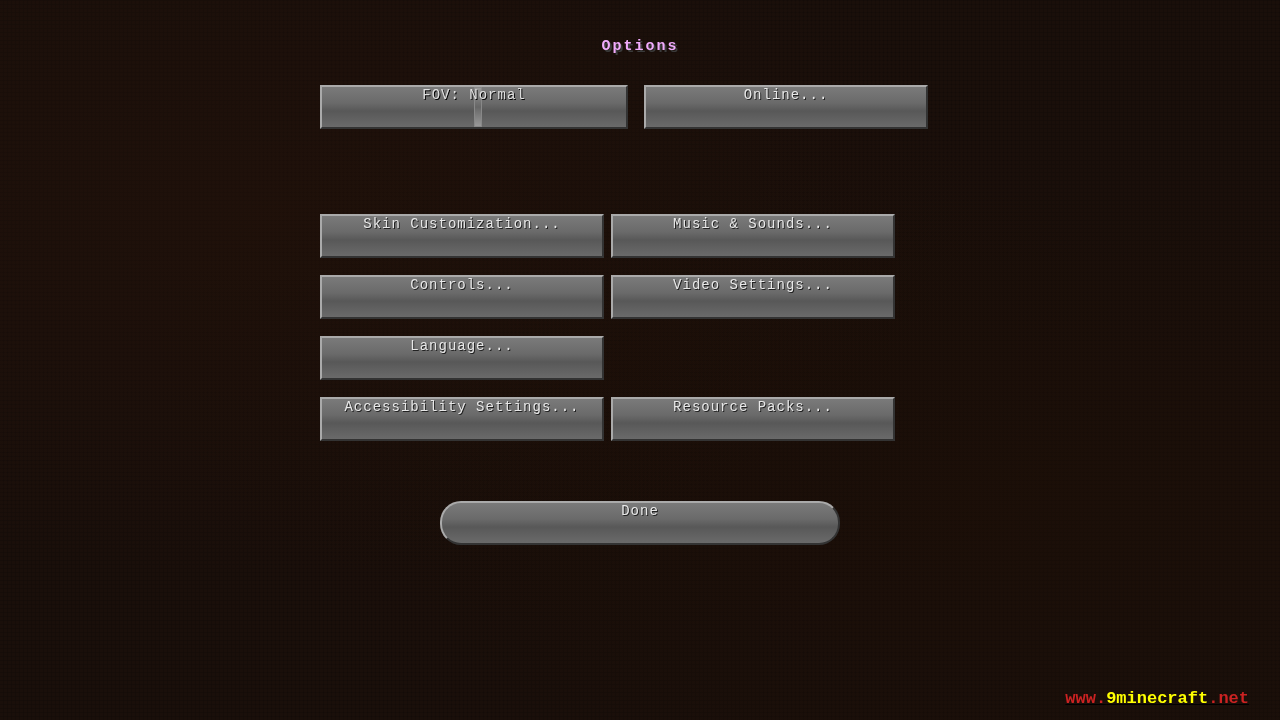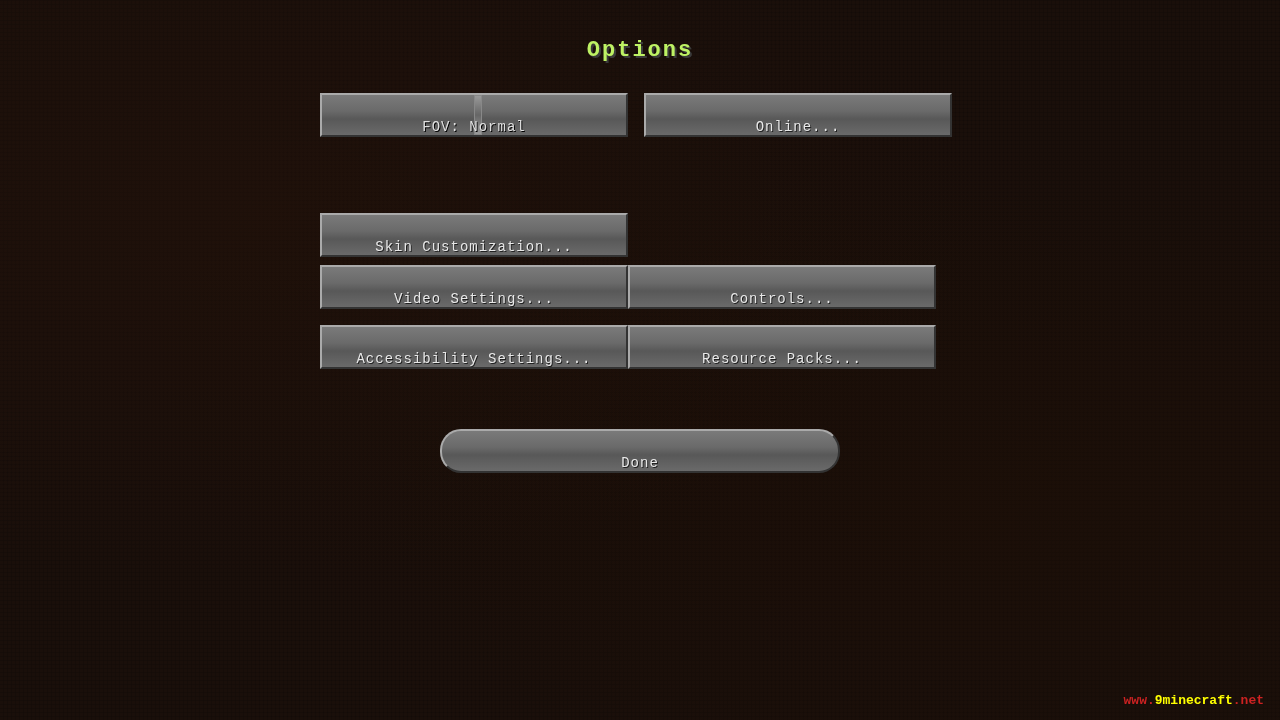--- a/index.html
+++ b/index.html
@@ -41,22 +41,22 @@
       position: absolute;
       top: 0; left: 0; right: 0; bottom: 0;
       background: 
         radial-gradient(ellipse at 20% 30%, rgba(40,20,10,0.4) 0%, transparent 50%),
         radial-gradient(ellipse at 80% 70%, rgba(30,15,5,0.4) 0%, transparent 50%),
         radial-gradient(ellipse at 50% 50%, rgba(25,12,5,0.2) 0%, transparent 70%);
       pointer-events: none;
     }
 
     .page-title {
-      color: #bef264;
-      font-size: 22px;
+      color: #f0abfc;
+      font-size: 15px;
       font-weight: bold;
       letter-spacing: 2px;
       margin-top: 38px;
       margin-bottom: 30px;
       text-shadow: 2px 2px 0px #3a3a3a;
       font-family: 'Courier New', monospace;
     }
 
     .options-container {
       display: flex;
@@ -120,65 +120,67 @@
       border-left-color: #aaa;
       border-bottom-color: #333;
       border-right-color: #333;
       color: #e8e8e8;
       font-family: 'Courier New', monospace;
       font-size: 14px;
       letter-spacing: 1px;
       cursor: pointer;
       text-shadow: 1px 1px 0px #222;
       display: flex;
-      align-items: flex-end;
+      align-items: flex-start;
       justify-content: center;
       height: 44px;
       position: relative;
       transition: filter 0.1s;
     }
 
     .mc-button.wide {
-      width: 308px;
+      width: 284px;
     }
 
     
     .buttons-grid {
       display: flex;
       flex-direction: column;
       gap: 8px;
       width: 640px;
       margin-top: 60px;
     }
 
     .button-row {
       display: flex;
-      gap: 0;
+      gap: 7px;
+      margin-top: 9px;
     }
 
     .done-row {
       width: 640px;
       display: flex;
       justify-content: center;
       margin-top: 60px;
     }
 
     .done-button {
       width: 400px;
       border-radius: 21px;
     }
 
     
     .watermark {
       position: absolute;
       bottom: 12px;
-      right: 16px;
-      font-size: 13px;
+      right: 31px;
+      font-size: 17px;
       font-family: 'Courier New', monospace;
       font-weight: bold;
+      text-decoration: underline;
     }
 
     .watermark-www {
       color: #cc2222;
     }
 
     .watermark-9mine {
       color: #ffff00;
     }
 
@@ -198,26 +200,28 @@
       <span class="fov-label">FOV: Normal</span>
     </div>
     <button class="mc-button wide">Online...</button>
   </div>
 </div>
 
 <div class="options-container" style="margin-top:0;">
   <div class="buttons-grid">
     <div class="button-row">
       <button class="mc-button wide">Skin Customization...</button>
-    </div>
-    <div class="button-row">
+      <button class="mc-button wide">Music &amp; Sounds...</button>
+    </div>
+    <div class="button-row">
+      <button class="mc-button wide">Controls...</button>
       <button class="mc-button wide">Video Settings...</button>
-      <button class="mc-button wide">Controls...</button>
-    </div>
-    <div class="button-row">
+    </div>
+    <div class="button-row">
+      <button class="mc-button wide">Language...</button>
     </div>
     <div class="button-row">
       <button class="mc-button wide">Accessibility Settings...</button>
       <button class="mc-button wide">Resource Packs...</button>
     </div>
   </div>
 
   <div class="done-row">
     <button class="mc-button done-button">Done</button>
   </div>

